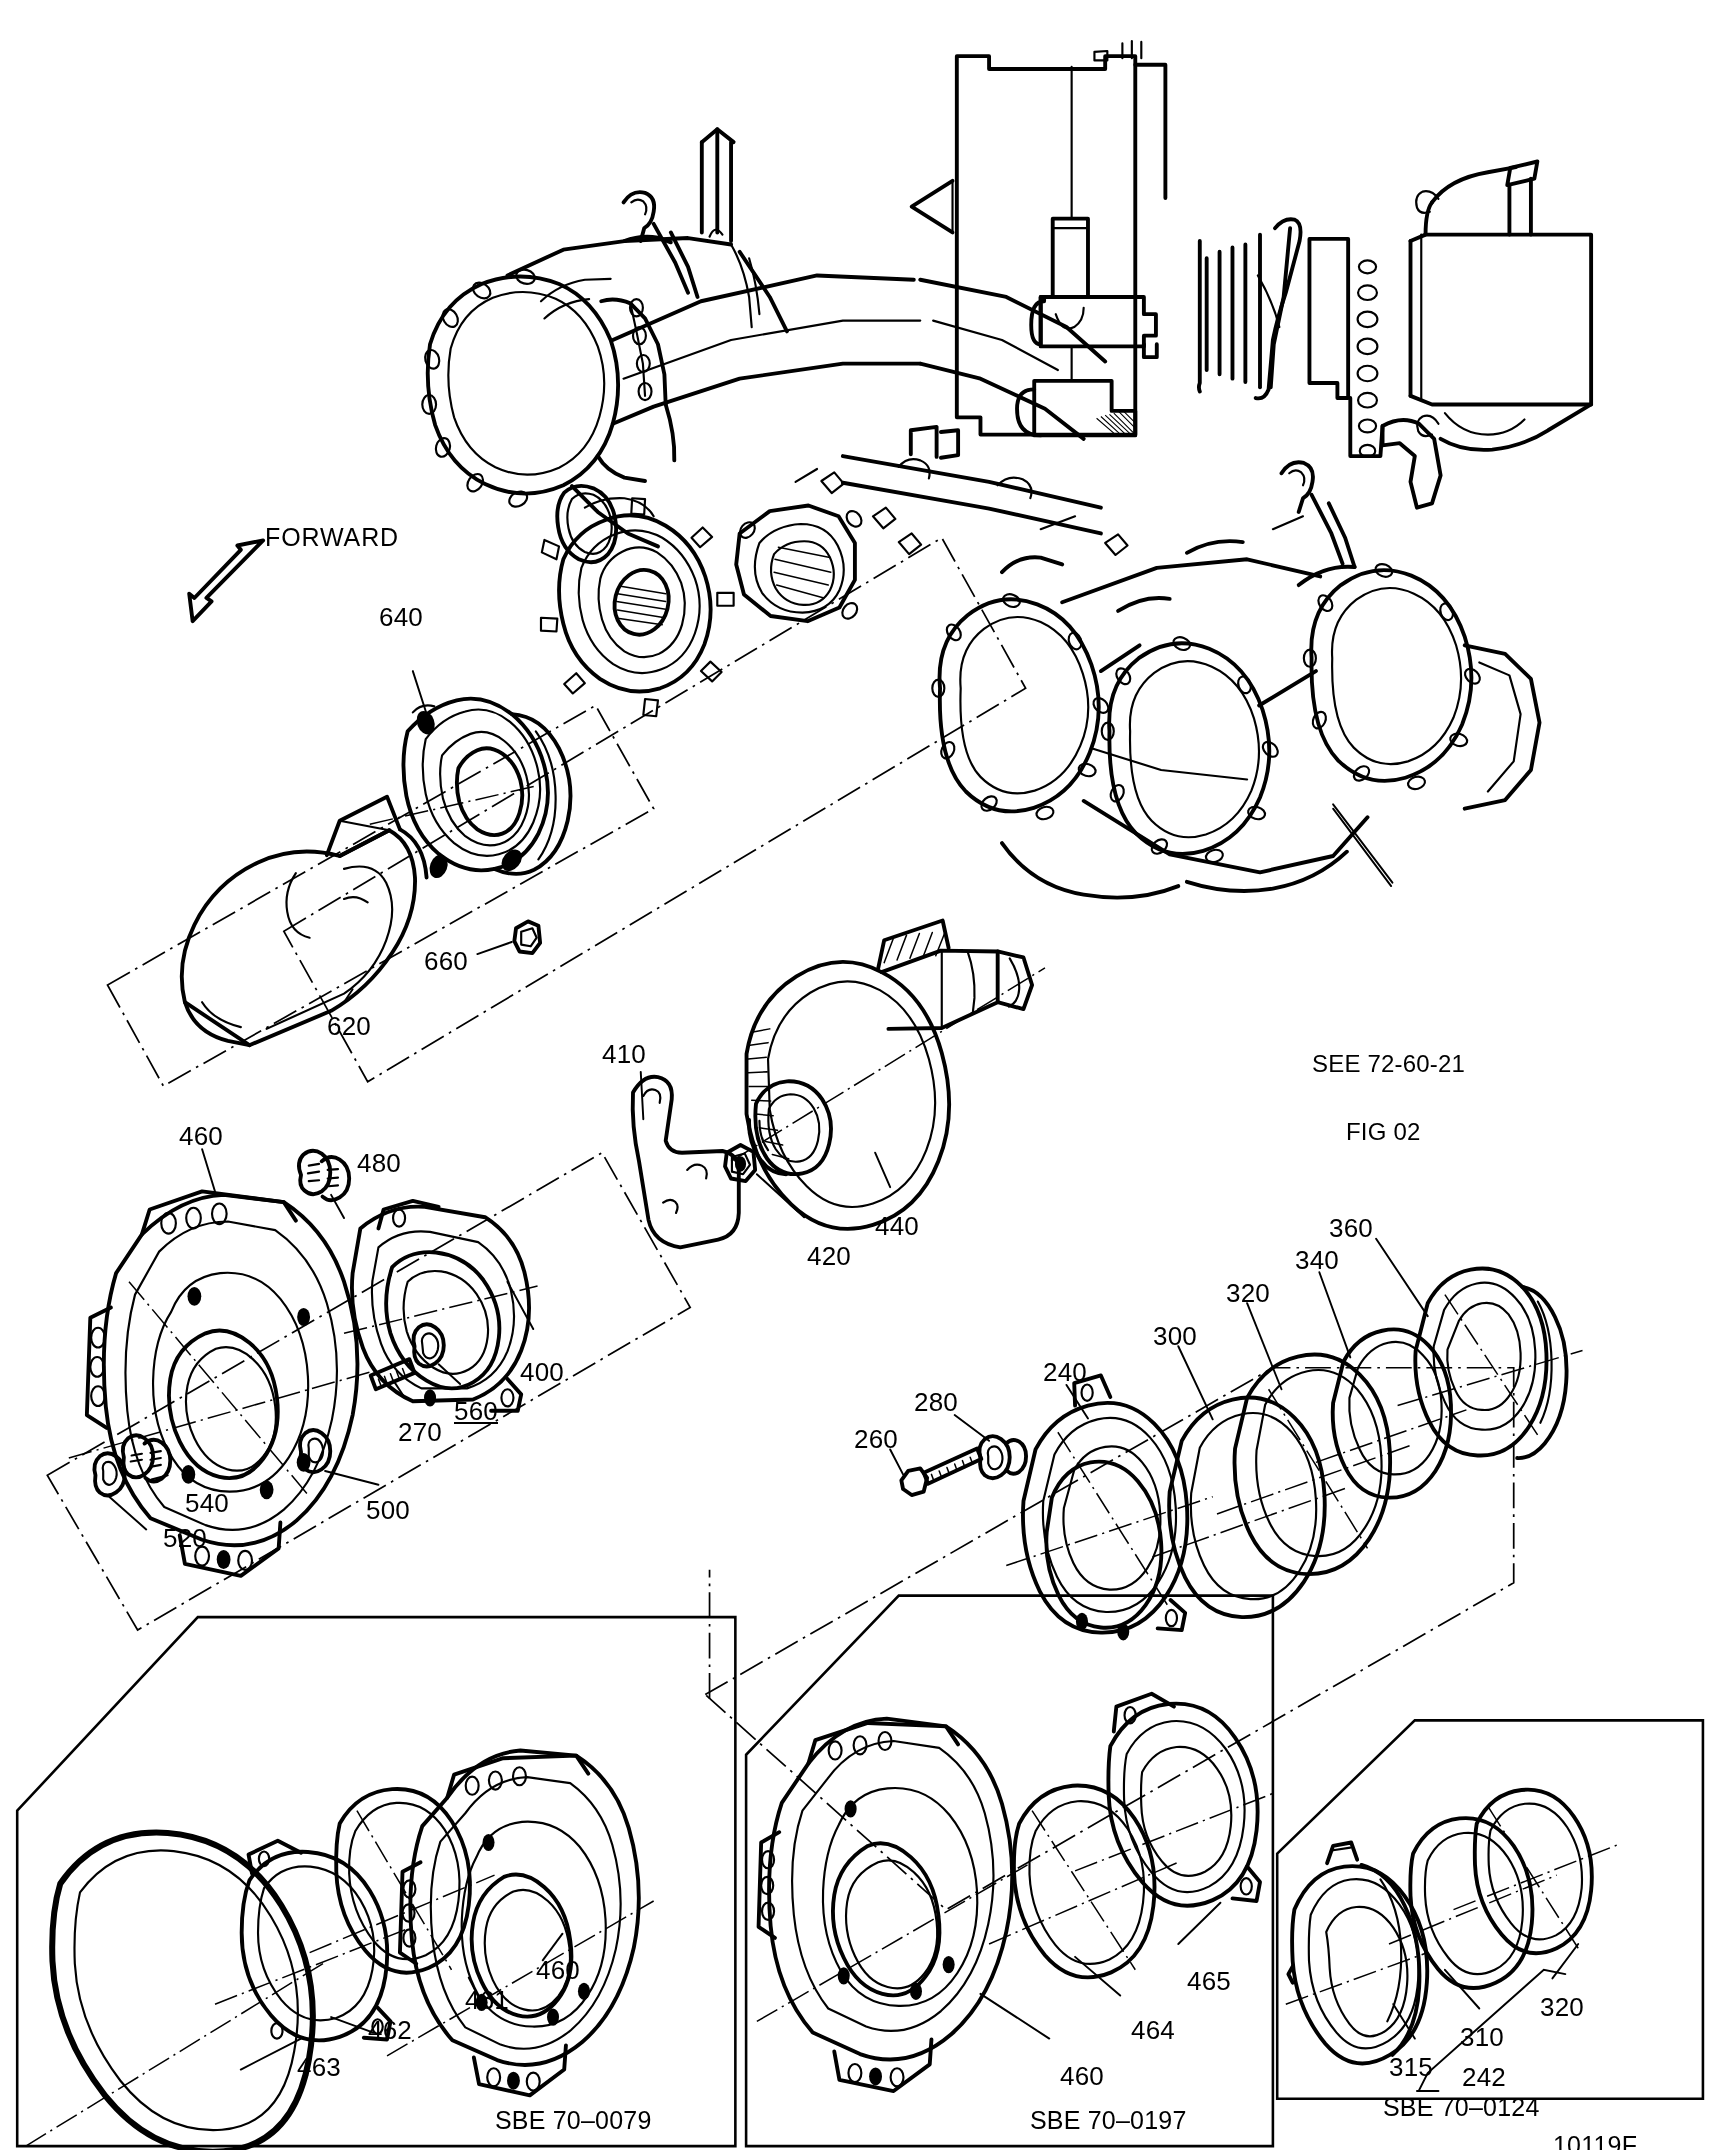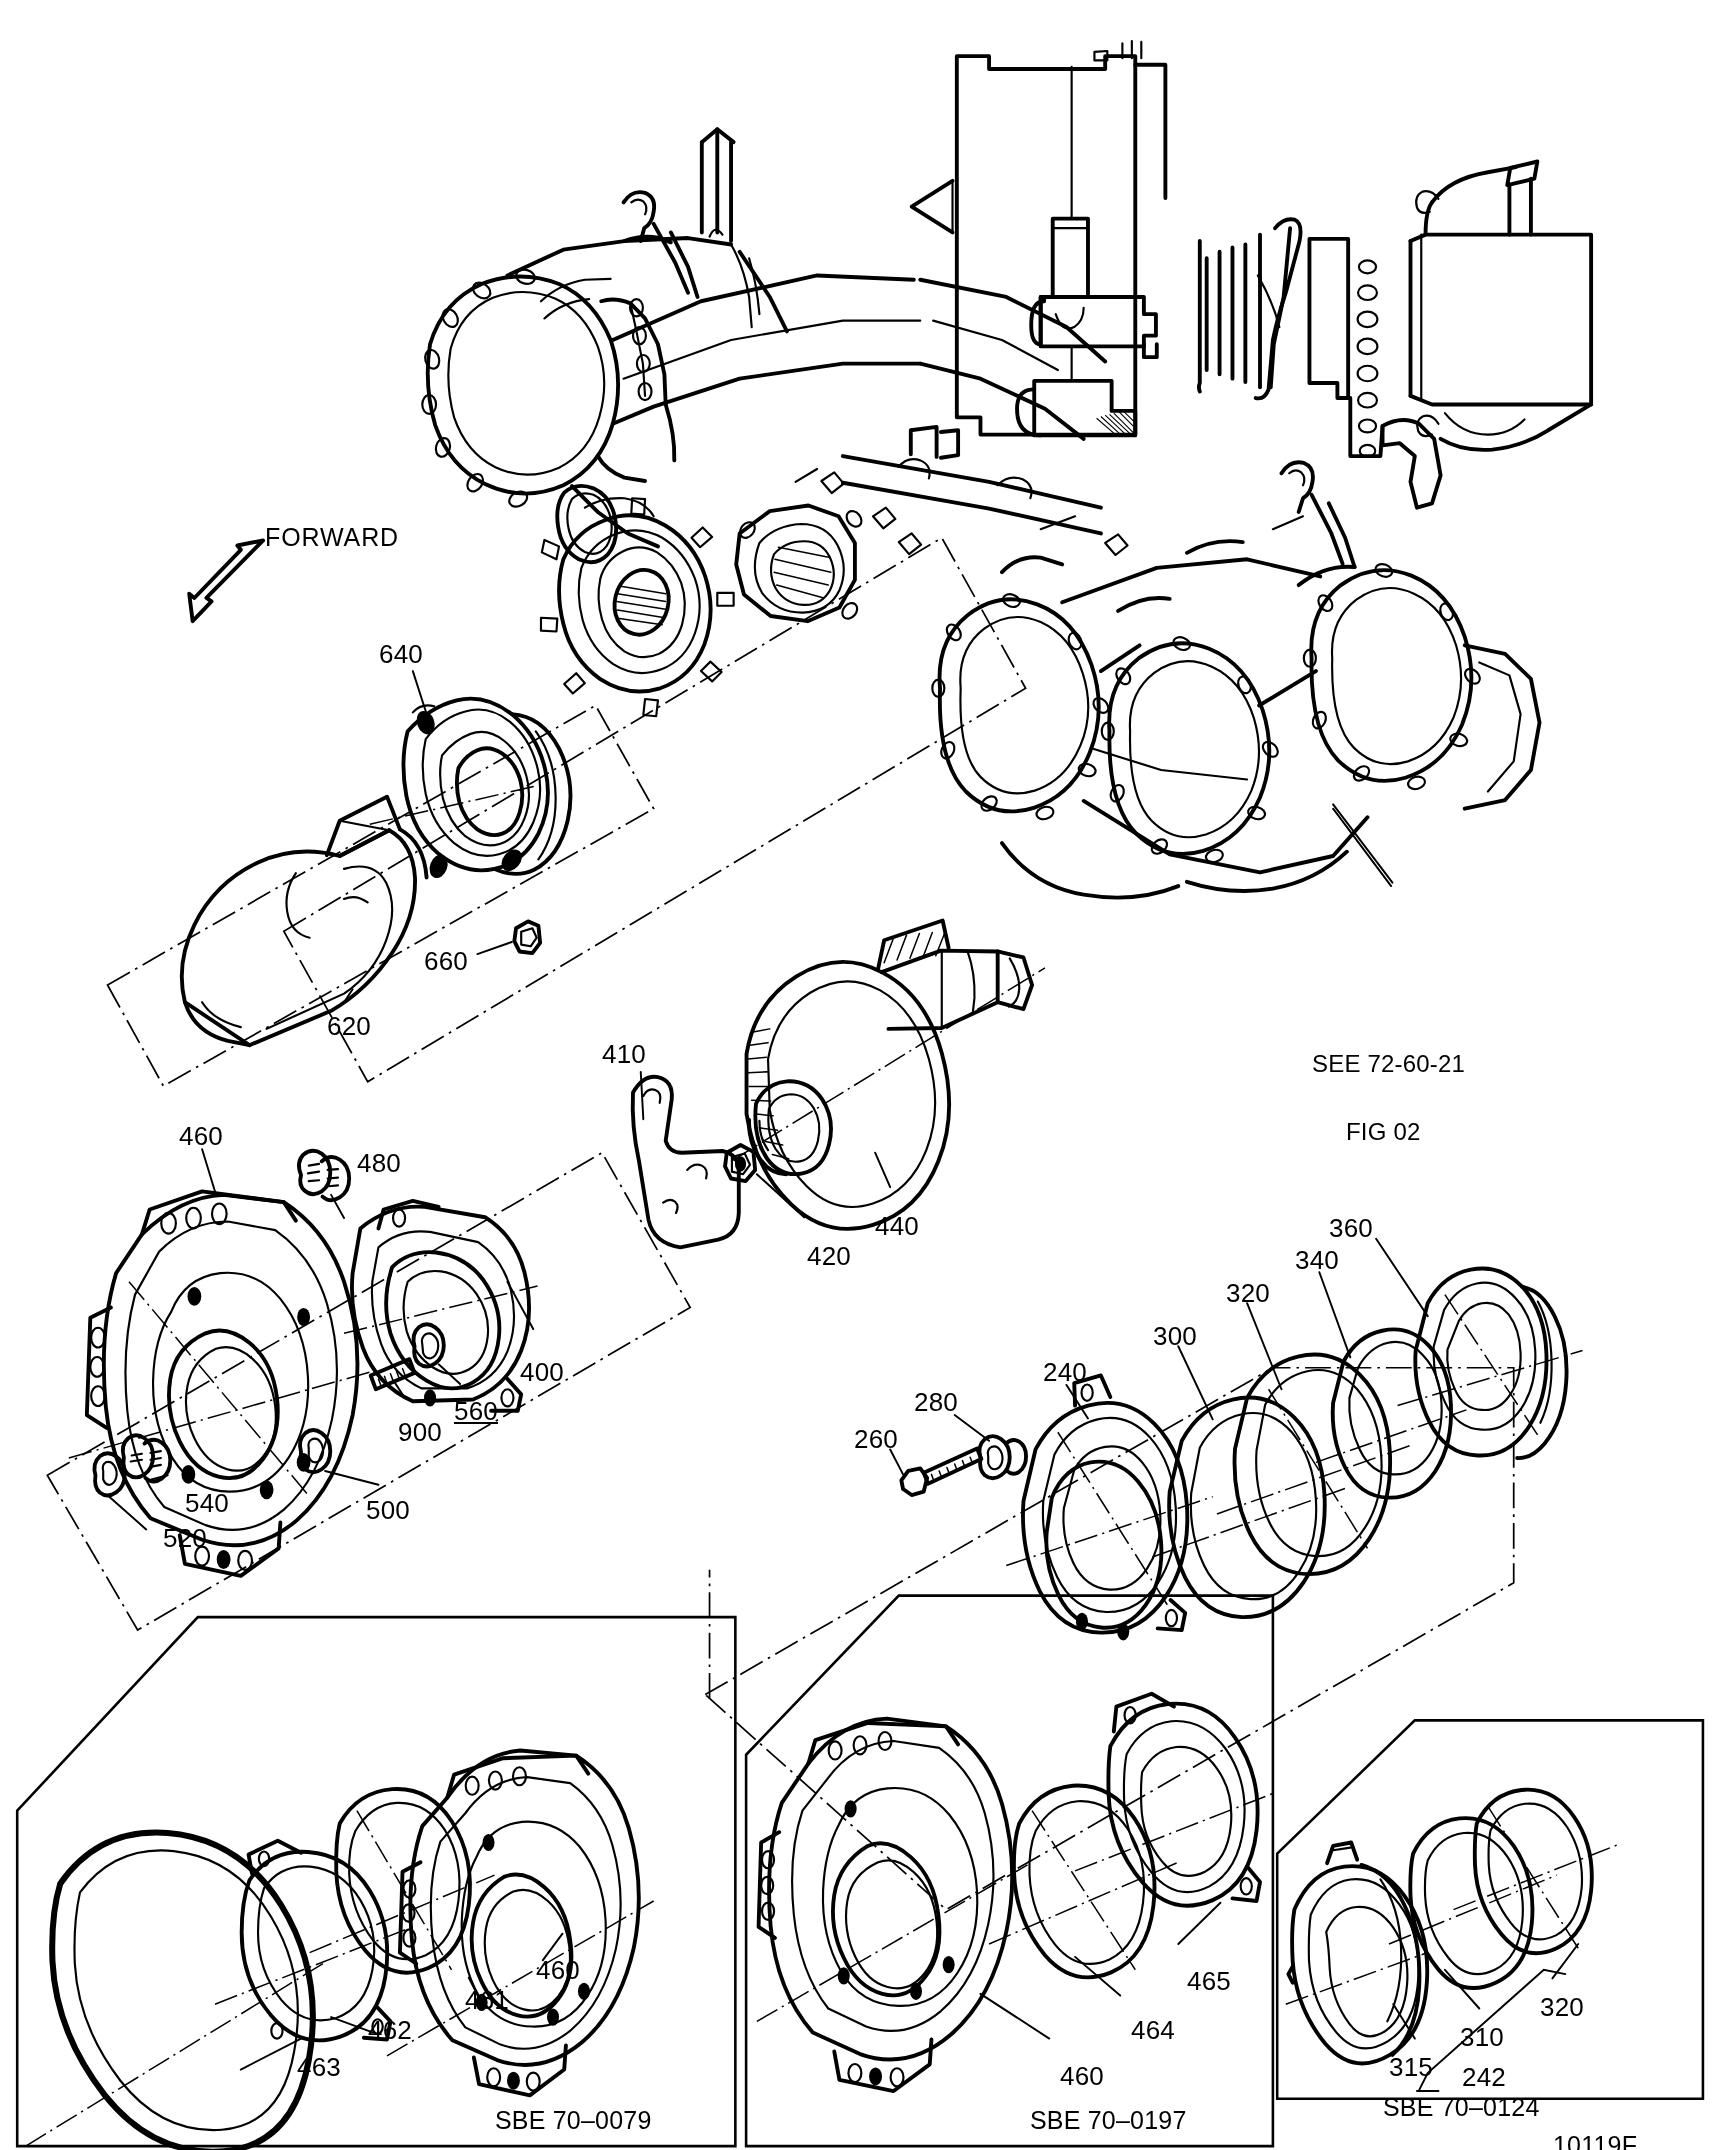--- a/index.html
+++ b/index.html
@@ -716,31 +716,31 @@
     </g>
 
     <path class="lead" d="M3100,1870 L3238,2052"></path>
   </svg>
 
   <div class="lbl fwd" style="left:265px;top:525px;">FORWARD</div>
 
   <div class="lbl seetxt" style="left:1312px;top:1052px;">SEE 72-60-21</div>
   <div class="lbl seetxt" style="left:1346px;top:1120px;">FIG 02</div>
 
-  <div class="lbl pn" style="left:379px;top:641px;">640</div>
+  <div class="lbl pn" style="left:379px;top:604px;">640</div>
   <div class="lbl pn" style="left:424px;top:948px;">660</div>
   <div class="lbl pn" style="left:327px;top:1013px;">620</div>
   <div class="lbl pn" style="left:179px;top:1123px;">460</div>
   <div class="lbl pn" style="left:325px;top:1150px;margin-left:32px;">480</div>
   <div class="lbl pn" style="left:602px;top:1041px;">410</div>
   <div class="lbl pn" style="left:807px;top:1243px;">420</div>
   <div class="lbl pn" style="left:875px;top:1213px;">440</div>
   <div class="lbl pn" style="left:520px;top:1359px;">400</div>
   <div class="lbl pn" style="left:454px;top:1398px;text-decoration:underline;">560</div>
-  <div class="lbl pn" style="left:398px;top:1419px;">900</div>
+  <div class="lbl pn" style="left:398px;top:1419px;">270</div>
   <div class="lbl pn" style="left:185px;top:1490px;">540</div>
   <div class="lbl pn" style="left:163px;top:1525px;">520</div>
   <div class="lbl pn" style="left:366px;top:1497px;">500</div>
   <div class="lbl pn" style="left:854px;top:1426px;text-align:center;">260</div>
   <div class="lbl pn" style="left:914px;top:1389px;">280</div>
   <div class="lbl pn" style="left:1043px;top:1359px;">240</div>
   <div class="lbl pn" style="left:1153px;top:1323px;">300</div>
   <div class="lbl pn" style="left:1226px;top:1280px;">320</div>
   <div class="lbl pn" style="left:1295px;top:1247px;">340</div>
   <div class="lbl pn" style="left:1329px;top:1215px;">360</div>

